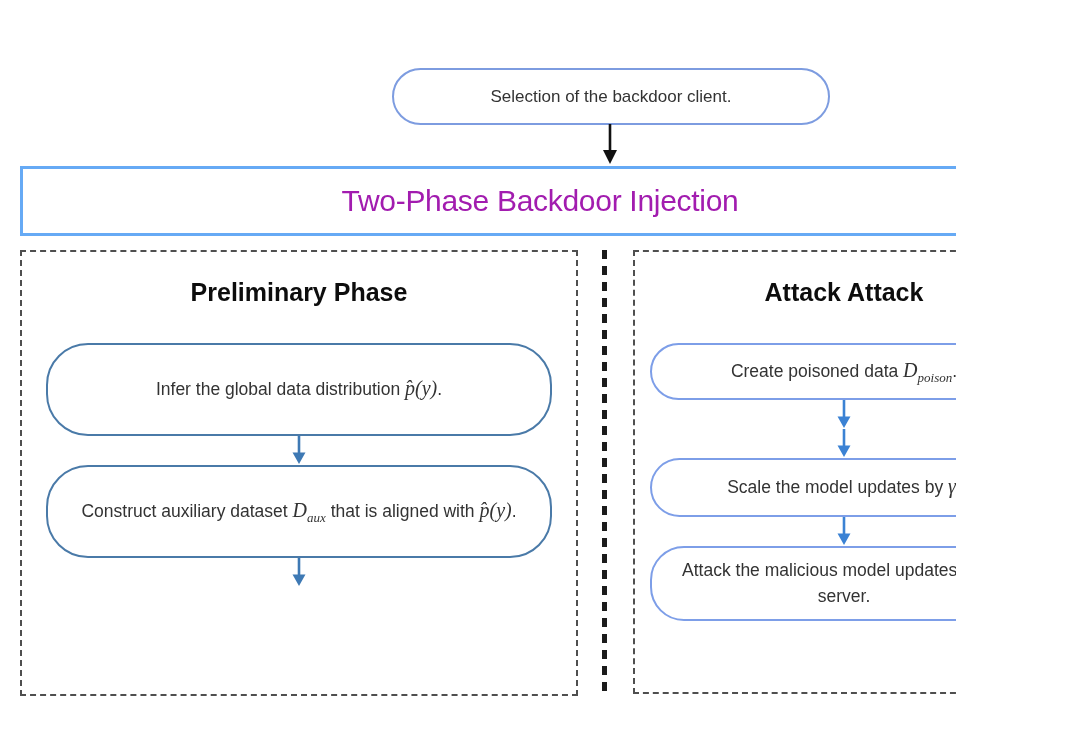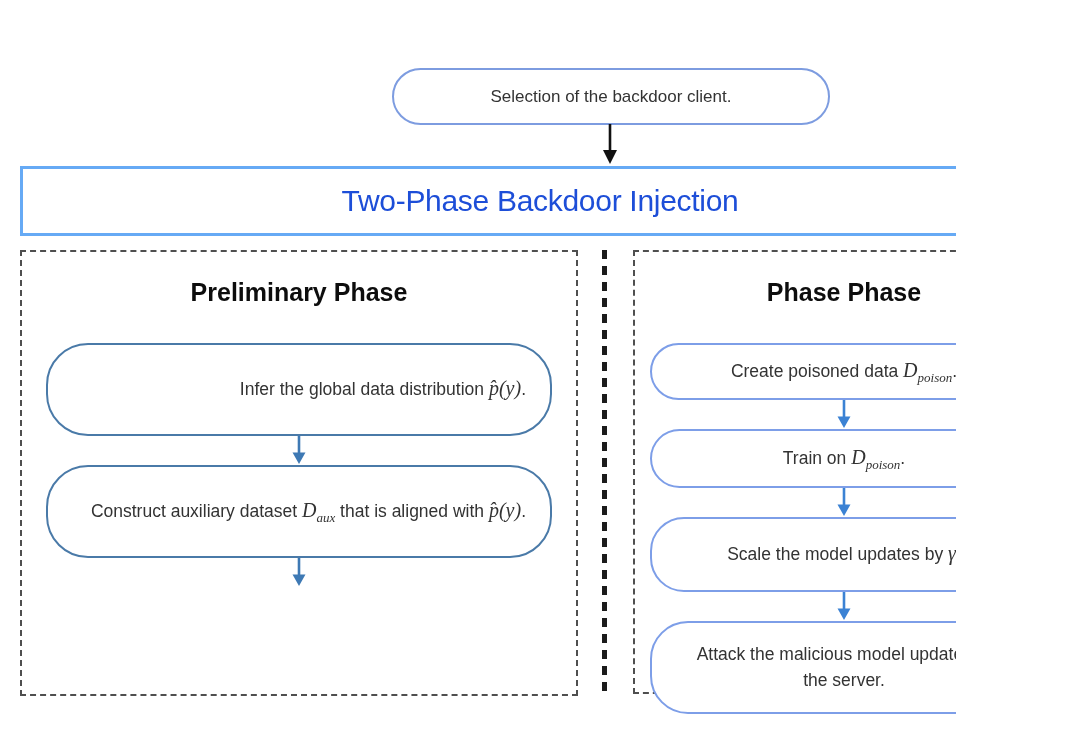--- a/index.html
+++ b/index.html
@@ -11,21 +11,21 @@
     position:absolute; left:392px; top:68px; width:438px; height:57px;
     box-sizing:border-box; border:2.5px solid var(--pill_border,#7d9ce0);
     border-radius:29px; display:flex; align-items:center; justify-content:center;
     font-size:17px; color:var(--text,#333);
   }
   .black-arrow { position:absolute; left:599px; top:124px; }
   .title-box {
     position:absolute; left:20px; top:166px; width:1040px; height:70px;
     box-sizing:border-box; border:3px solid var(--title_border,#66aaf5);
     display:flex; align-items:center; justify-content:center;
-    font-size:30px; letter-spacing:-0.3px; color:#1d4ed8;
+    font-size:30px; letter-spacing:-0.3px; color:#a21caf;
   }
   .panel {
     position:absolute; top:250px; box-sizing:border-box;
     border:2px dashed var(--panel_border,#4f4f4f); padding-top:10px; background:#fff;
   }
   .panel-left  { left:20px;  width:558px; height:446px; }
   .panel-right { left:633px; width:422px; height:444px; }
   .panel-heading {
     text-align:center; font-size:25px; font-weight:bold; color:#0d0d0d;
     margin:16px 0 14px 0;
@@ -36,21 +36,21 @@
       var(--divider,#1b1b1b) 0 9px, transparent 9px 16px);
   }
   .node-col { display:flex; flex-direction:column; align-items:center;margin-top:36px; }
   .flow-node {
     box-sizing:border-box; display:flex; align-items:center; justify-content:center;
     text-align:center; font-size:17.5px; line-height:1.45; color:var(--text,#333);
     background:#fff;
   }
   .panel-left .flow-node {
     width:506px; min-height:93px; padding:0 24px;
-    border:2.5px solid var(--left_box_border,#4a7aa8); border-radius:42px;justify-content:flex-end;
+    border:2.5px solid var(--left_box_border,#4a7aa8); border-radius:42px;
   }
   .panel-right .flow-node {
     width:388px; min-height:57px; padding:6px 30px;
     border:2.5px solid var(--right_box_border,#7d9ee8); border-radius:30px;
   }
   .panel-right div.flow-node:nth-of-type(2) { min-height:59px; }
   .panel-right div.flow-node:nth-of-type(3) { min-height:75px; border-radius:34px; }
   .panel-right div.flow-node:nth-of-type(4) { min-height:93px; border-radius:38px; padding:6px 40px; }
   .flow-arrow { display:block; flex:0 0 auto; }
   i.math {
@@ -96,32 +96,29 @@
         <svg class="flow-arrow" width="18" height="29" viewBox="0 0 18 29">
           <line x1="9" y1="0" x2="9" y2="17" stroke="#3e79b4" stroke-width="2.6"></line>
           <polygon points="2.5,16.5 15.5,16.5 9,28" fill="#3e79b4"></polygon>
         </svg>
       </div>
   </div>
 
   <div class="divider"></div>
 
   <div class="panel panel-right">
-    <div class="panel-heading">Phase Phase</div>
+    <div class="panel-heading">Attack Attack</div>
     <div class="node-col">
         <div class="flow-node">
           <span>Create poisoned data <i class="math">D</i><sub class="math">poison</sub>.</span>
         </div>
         <svg class="flow-arrow" width="18" height="29" viewBox="0 0 18 29">
           <line x1="9" y1="0" x2="9" y2="17" stroke="#3b82d4" stroke-width="2.6"></line>
           <polygon points="2.5,16.5 15.5,16.5 9,28" fill="#3b82d4"></polygon>
         </svg>
-        <div class="flow-node">
-          <span>Train on <i class="math">D</i><sub class="math">poison</sub>.</span>
-        </div>
         <svg class="flow-arrow" width="18" height="29" viewBox="0 0 18 29">
           <line x1="9" y1="0" x2="9" y2="17" stroke="#3b82d4" stroke-width="2.6"></line>
           <polygon points="2.5,16.5 15.5,16.5 9,28" fill="#3b82d4"></polygon>
         </svg>
         <div class="flow-node">
           <span>Scale the model updates by <i class="math">γ</i>.</span>
         </div>
         <svg class="flow-arrow" width="18" height="29" viewBox="0 0 18 29">
           <line x1="9" y1="0" x2="9" y2="17" stroke="#3b82d4" stroke-width="2.6"></line>
           <polygon points="2.5,16.5 15.5,16.5 9,28" fill="#3b82d4"></polygon>

